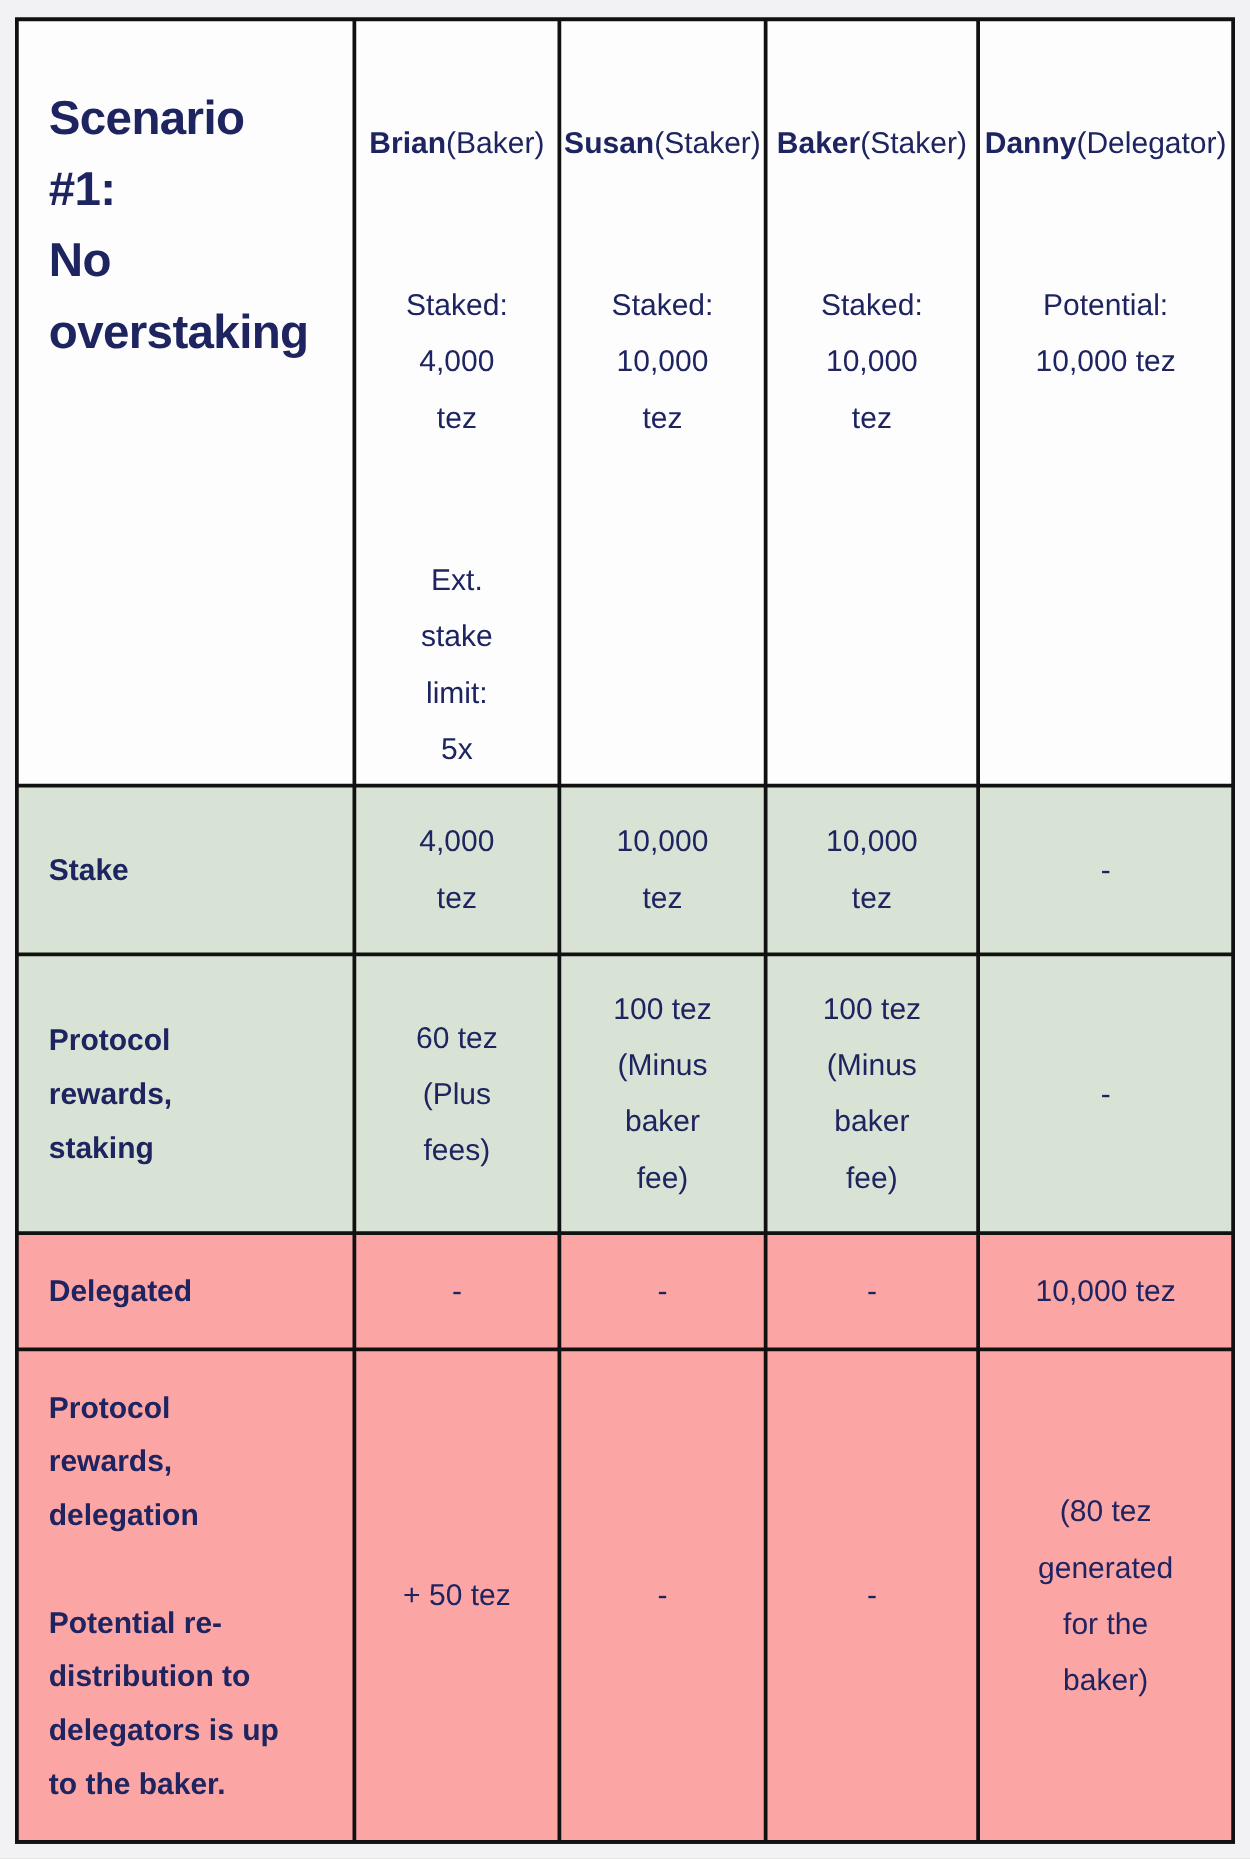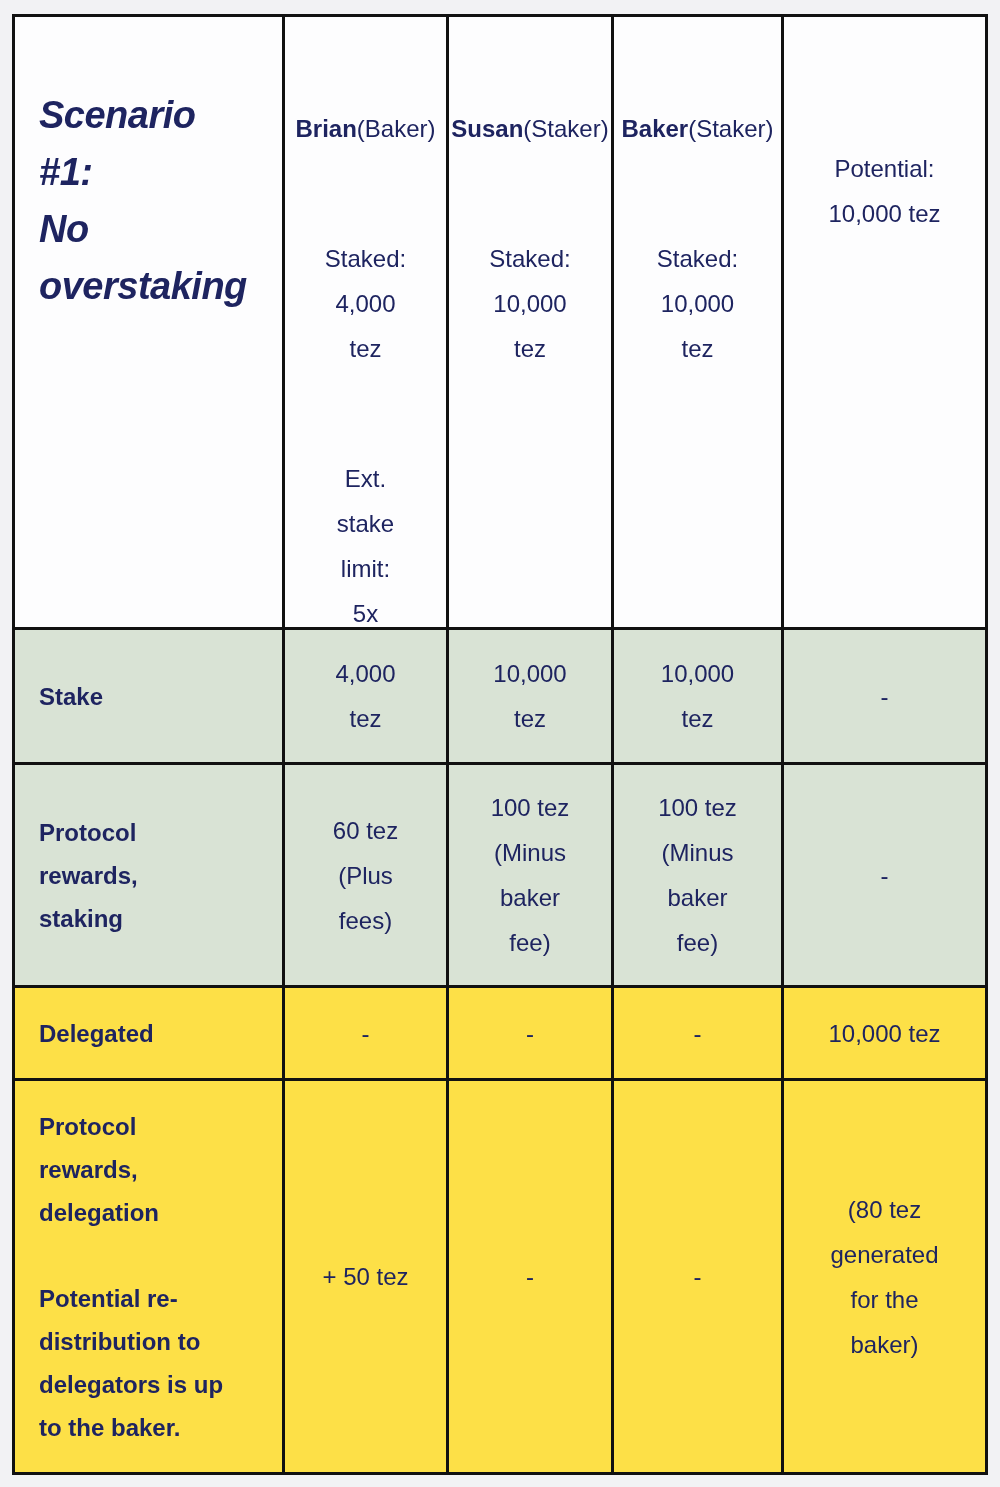--- a/index.html
+++ b/index.html
@@ -24,45 +24,44 @@
     border: 3px solid #111111;
   }
   .cell {
     background: #fdfdfe;
     box-sizing: border-box;
     white-space: pre-line;
     overflow: hidden;
   }
   
   .hdr-main {
-    padding: 52px 14px 0 24px;
-    font-style: italic;
+    padding: 32px 14px 0 24px;
   }
   .hdr-title {
     font-size: 38px;
     font-weight: bold;
     line-height: 57px;
     letter-spacing: -0.5px;
   }
   .hdr-subtitle {
     margin-top: 33px;
     font-size: 24px;
     line-height: 57px;
   }
   .hdr-person {
-    padding-top: 44px;
+    padding-top: 30px;
     text-align: center;
     font-size: 24px;
     line-height: 45px;
   }
   .person-name { font-weight: bold; }
   .person-detail { margin-top: 40px; }
   
   .green { background: #d9e3d5; }
-  .blue  { background: #fde047; }
+  .blue  { background: #fca5a5; }
   .label-cell {
     display: flex;
     flex-direction: column;
     justify-content: center;
     padding: 0 14px 0 24px;
     font-size: 24px;
     font-weight: bold;
     line-height: 43px;
   }
   .label-note {
@@ -112,20 +111,21 @@
   </div>
 
   <div class="cell hdr-person">
     <div><span class="person-name">Baker</span><span>(Staker)</span></div>
     <div class="person-detail">Staked:
 10,000
 tez</div>
   </div>
 
   <div class="cell hdr-person">
+    <div><span class="person-name">Danny</span><span>(Delegator)</span></div>
     <div class="person-detail">Potential:
 10,000 tez</div>
   </div>
 
   <div class="cell green label-cell">
     <div>Stake</div>
   </div>
   <div class="cell green value-cell">4,000
 tez</div>
   <div class="cell green value-cell">10,000

